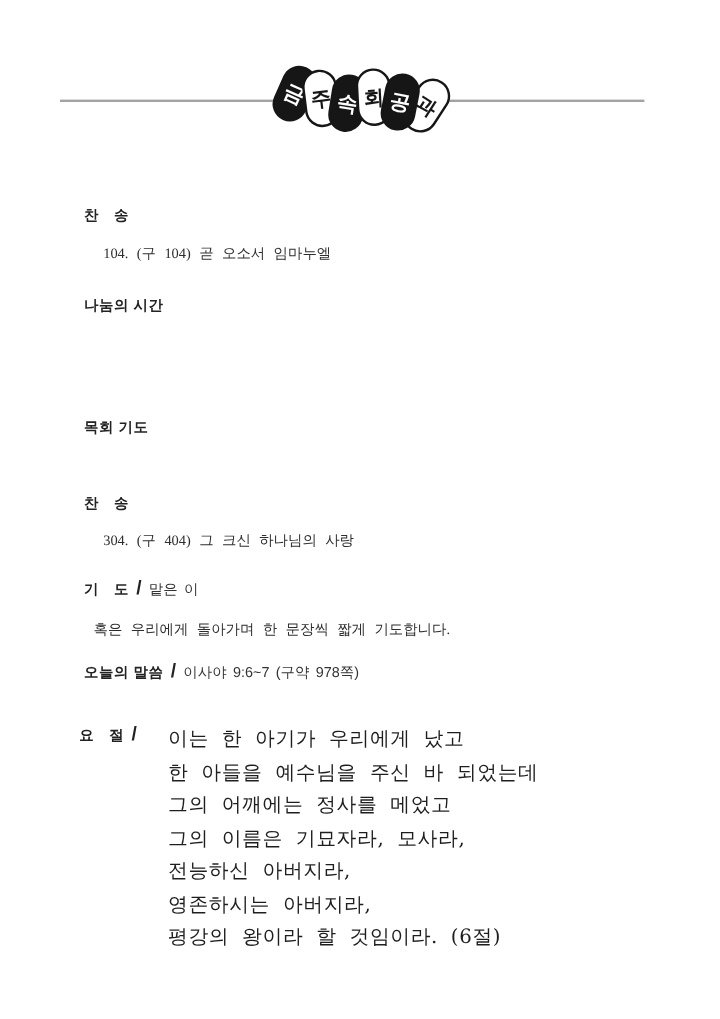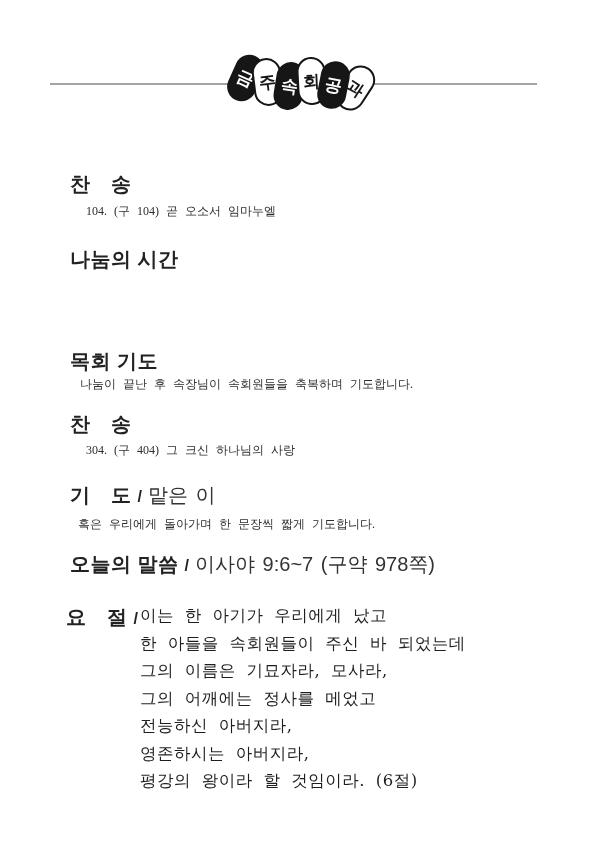--- a/index.html
+++ b/index.html
@@ -33,29 +33,29 @@
   .pill:nth-child(6){transform:rotate(33deg);top:9px;z-index:5;}
   
   .title{
     position:absolute;top:126px;left:0;width:100%;text-align:center;
     font-family:"Liberation Sans", sans-serif;font-size:21px;font-weight:500;
     color:#1d1d1d;letter-spacing:0.5px;
   }
   
   .abs{position:absolute;white-space:nowrap;}
   .h{
-    font-family:"Liberation Sans", sans-serif;font-weight:700;font-size:20px;
+    font-family:"Liberation Sans", sans-serif;font-weight:700;font-size:12px;
     color:#222222;letter-spacing:0.5px;
   }
   .b{
     font-family:"Liberation Serif", serif;font-size:12px;color:#2e2e2e;
     word-spacing:4px;
   }
   .sansreg{
-    font-family:"Liberation Sans", sans-serif;font-weight:400;font-size:20px;
+    font-family:"Liberation Sans", sans-serif;font-weight:400;font-size:12px;
     color:#333333;word-spacing:2px;
   }
   .sep{
     font-family:"Liberation Sans", sans-serif;font-weight:700;font-size:16px;
     color:#222222;margin:0 6px;
   }
   .bullet{display:inline-block;width:12px;color:#444;}
   
   .verse-head{position:absolute;left:66px;top:604px;}
   .verse-lines{
@@ -92,40 +92,39 @@
       </span>
   </div>
 
 
   <div class="abs h" style="left:70px;top:171px;">찬　송</div>
   <div class="abs b" style="left:86px;top:203px;">104. (구 104) 곧 오소서 임마누엘</div>
 
   <div class="abs h" style="left:70px;top:246px;">나눔의 시간</div>
 
   <div class="abs h" style="left:70px;top:348px;">목회 기도</div>
-  <div class="abs b" style="left:80px;top:376px;">나눔이 끝난 후 속장님이 속회원들을 축복하며 기도합니다.</div>
 
   <div class="abs h" style="left:70px;top:411px;">찬　송</div>
   <div class="abs b" style="left:86px;top:442px;">304. (구 404) 그 크신 하나님의 사랑</div>
 
   <div class="abs" style="left:70px;top:482px;">
     <span class="h">기　도</span><span class="sep">/</span><span class="sansreg">맡은 이</span>
   </div>
   <div class="abs b" style="left:78px;top:516px;">혹은 우리에게 돌아가며 한 문장씩 짧게 기도합니다.</div>
 
   <div class="abs" style="left:70px;top:551px;">
     <span class="h">오늘의 말씀</span><span class="sep">/</span><span class="sansreg">이사야 9:6~7 (구약 978쪽)</span>
   </div>
 
   <div class="verse-head abs">
     <span class="h">요　절</span><span class="sep">/</span>
   </div>
   <div class="verse-lines">
     <div>이는 한 아기가 우리에게 났고</div>
-    <div>한 아들을 속회원들이 주신 바 되었는데</div>
+    <div>한 아들을 예수님을 주신 바 되었는데</div>
+    <div>그의 어깨에는 정사를 메었고</div>
     <div>그의 이름은 기묘자라, 모사라,</div>
-    <div>그의 어깨에는 정사를 메었고</div>
     <div>전능하신 아버지라,</div>
     <div>영존하시는 아버지라,</div>
     <div>평강의 왕이라 할 것임이라. (6절)</div>
   </div>
 
 </div>
 
 </body></html>

